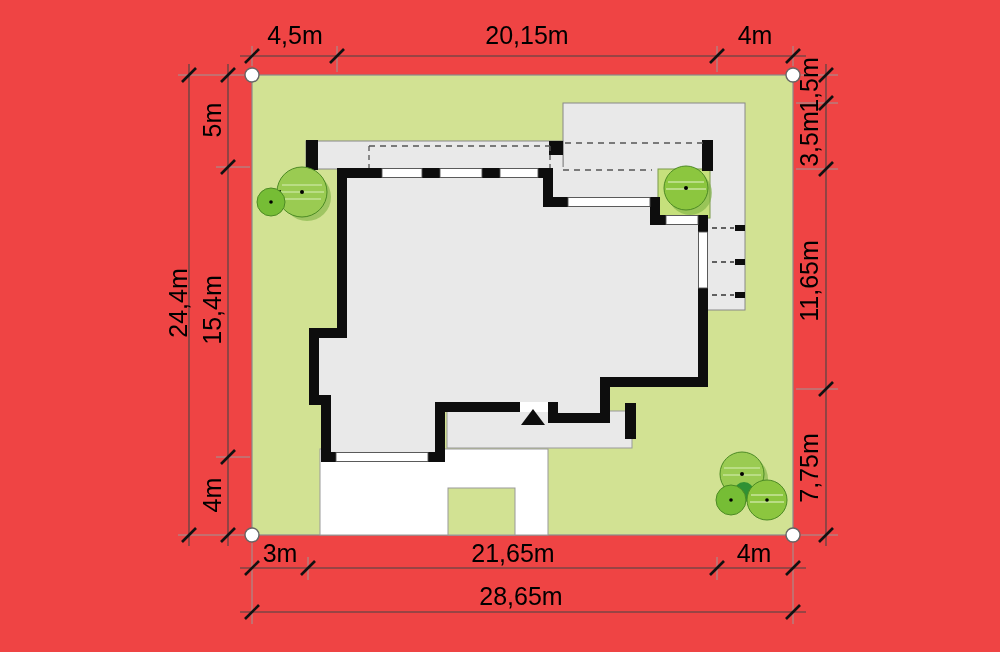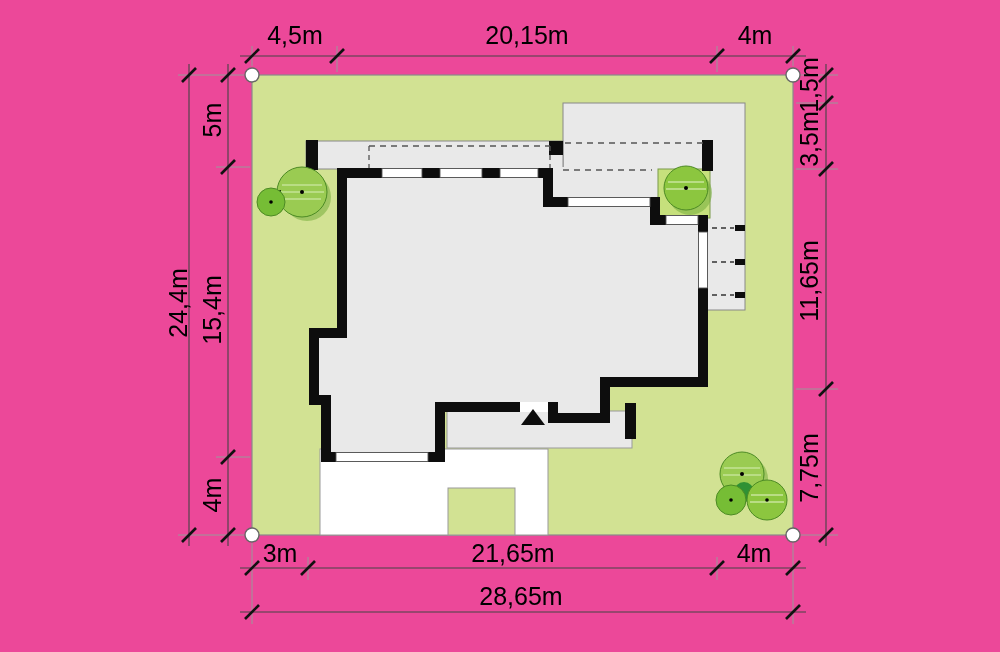--- a/index.html
+++ b/index.html
@@ -1,16 +1,16 @@
 <!DOCTYPE html>
 <html><head>
 <meta charset="utf-8">
 <style>
   html,body { margin:0; padding:0; background:#ffffff; }
-  .canvas { position:relative; width:1000px; height:652px; background:#ec4899; overflow:hidden; }
+  .canvas { position:relative; width:1000px; height:652px; background:#ef4444; overflow:hidden; }
   svg { position:absolute; left:0; top:0; }
   text { font-family:"Liberation Sans", sans-serif; font-size:25px; fill:#000000; }
 </style>
 </head>
 <body>
 
 <div class="canvas">
 <svg width="1000" height="652" viewBox="0 0 1000 652">
 
   <rect x="252" y="75" width="541" height="460" fill="#d2e293" stroke="#8a8a8a" stroke-width="1.2"></rect>

